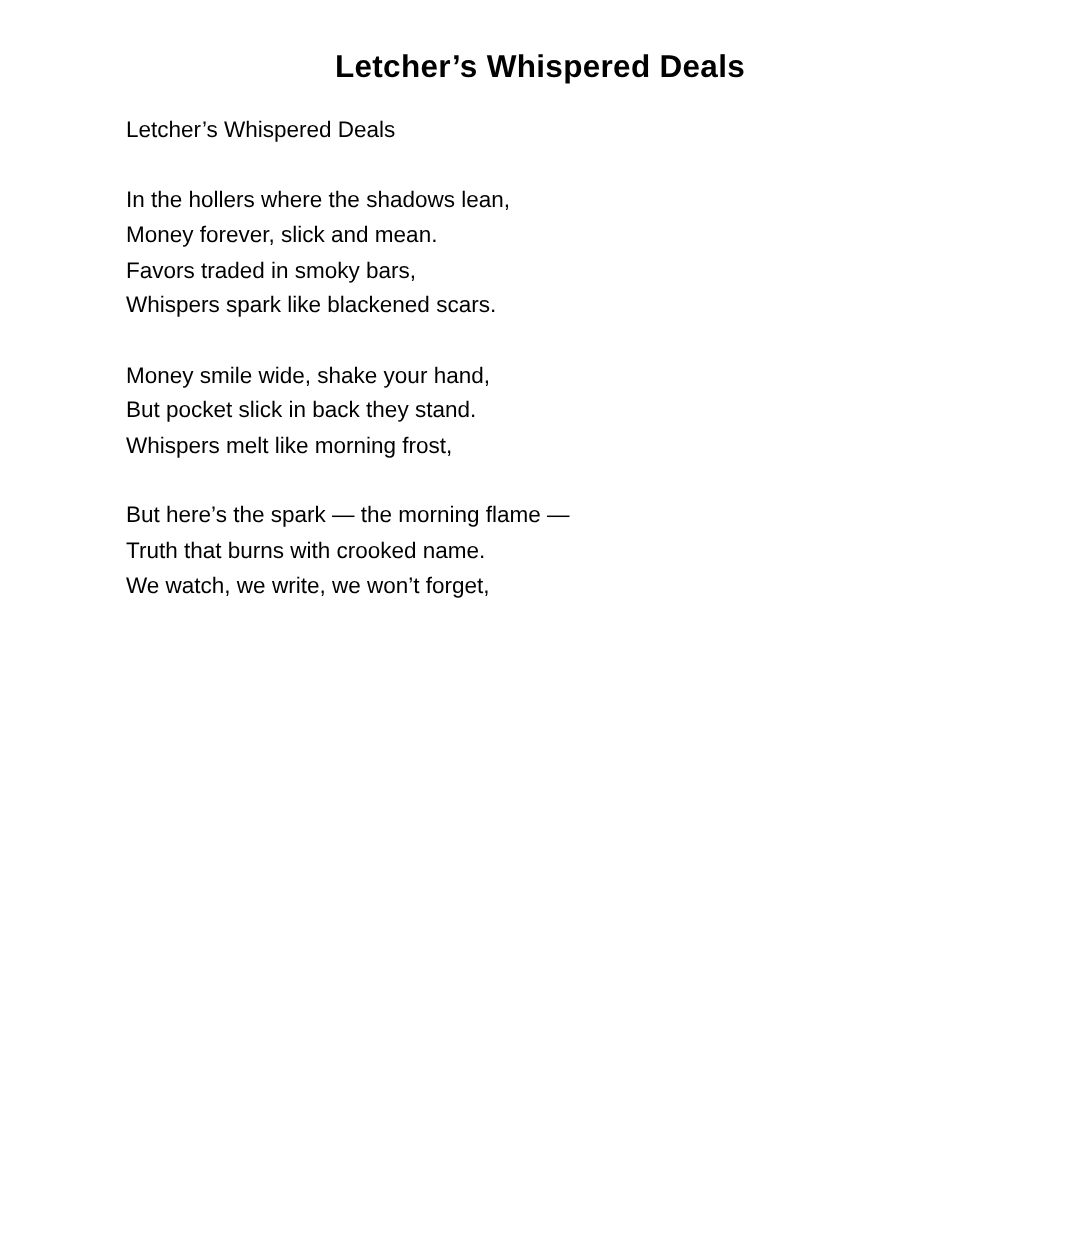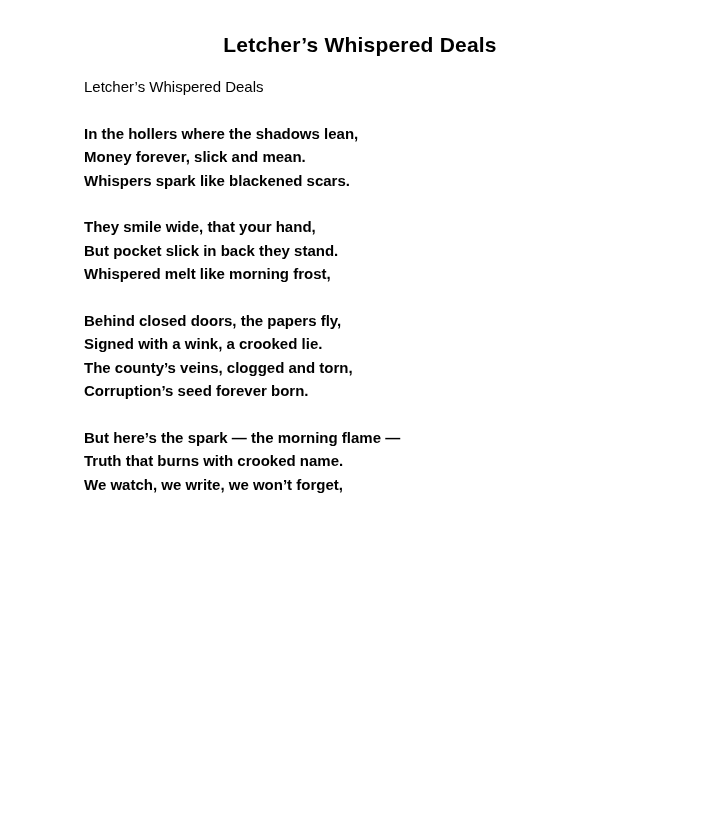--- a/index.html
+++ b/index.html
@@ -33,52 +33,46 @@
   .poem {
     font-size: 15px;
   }
   .poem-heading {
     margin: 0 0 23.4px 0;
     line-height: 23.4px;
     font-weight: normal;
   }
   .stanza {
     margin: 0 0 23.4px 0;
-    font-weight: bold;
   }
   .poem-line {
     line-height: 23.4px;
     white-space: pre;
   }
 </style>
 </head>
 <body>
 
 <div class="doc">
   <h1 class="doc-title">Letcher’s Whispered Deals</h1>
 
   <div class="poem">
     <p class="poem-heading">Letcher’s Whispered Deals</p>
 
     <div id="stanzas">
         <div class="stanza">
           <div class="poem-line">In the hollers where the shadows lean,</div>
           <div class="poem-line">Money forever, slick and mean.</div>
+          <div class="poem-line">Favors traded in smoky bars,</div>
           <div class="poem-line">Whispers spark like blackened scars.</div>
         </div>
         <div class="stanza">
-          <div class="poem-line">They smile wide, that your hand,</div>
+          <div class="poem-line">Money smile wide, shake your hand,</div>
           <div class="poem-line">But pocket slick in back they stand.</div>
-          <div class="poem-line">Whispered melt like morning frost,</div>
-        </div>
-        <div class="stanza">
-          <div class="poem-line">Behind closed doors, the papers fly,</div>
-          <div class="poem-line">Signed with a wink, a crooked lie.</div>
-          <div class="poem-line">The county’s veins, clogged and torn,</div>
-          <div class="poem-line">Corruption’s seed forever born.</div>
+          <div class="poem-line">Whispers melt like morning frost,</div>
         </div>
         <div class="stanza">
           <div class="poem-line">But here’s the spark — the morning flame —</div>
           <div class="poem-line">Truth that burns with crooked name.</div>
           <div class="poem-line">We watch, we write, we won’t forget,</div>
         </div>
       </div>
   </div>
 </div>
 

